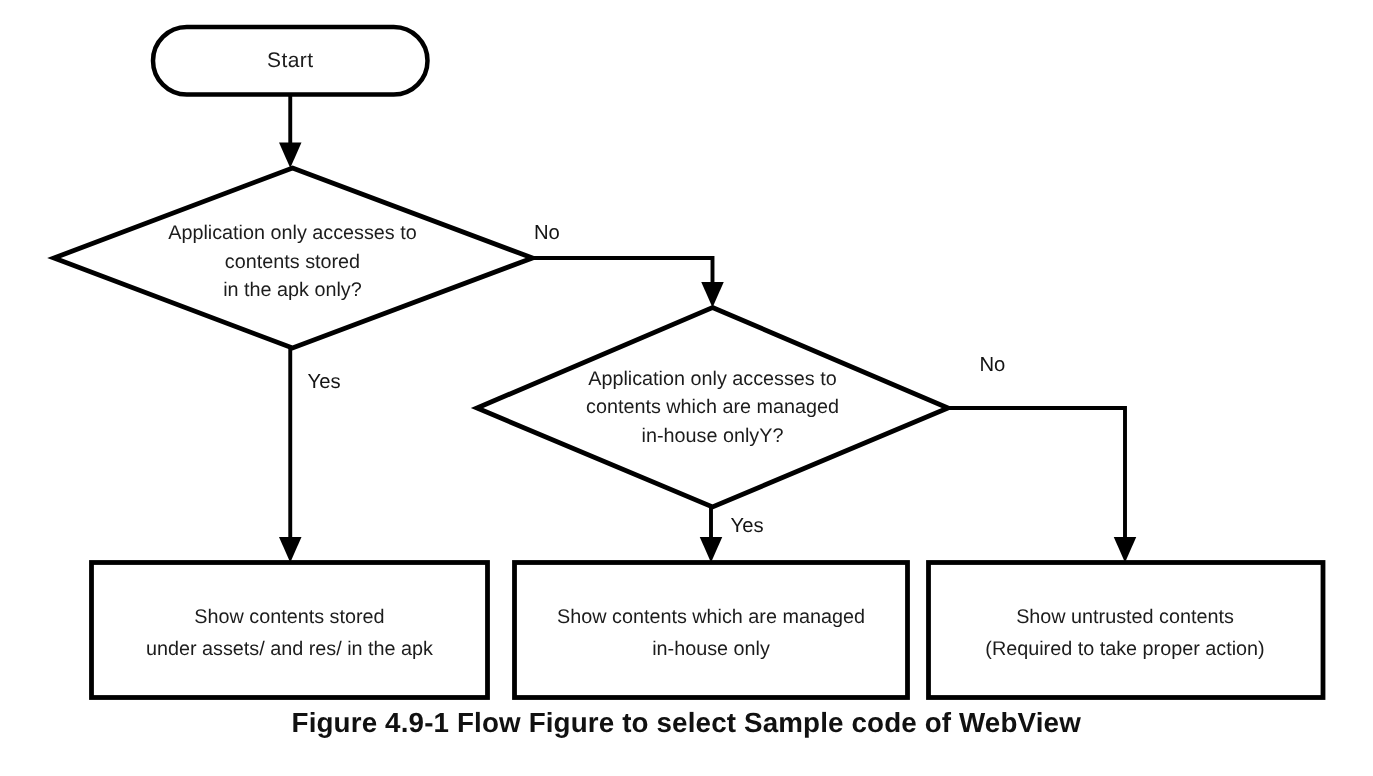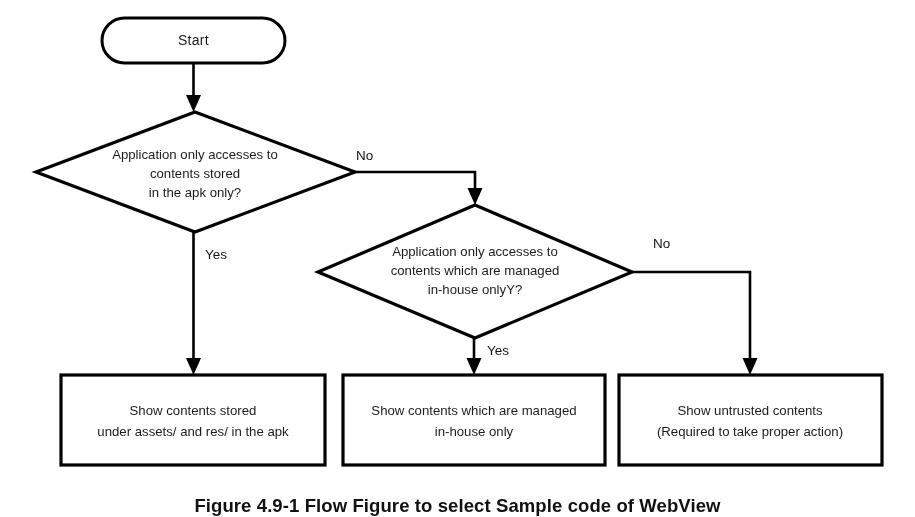--- a/index.html
+++ b/index.html
@@ -73,21 +73,20 @@
     left: 0;
     right: 0;
     top: 471px;
     text-align: center;
     font-family: "Liberation Sans", sans-serif;
     font-size: 18.5px;
     font-weight: bold;
     color: #111111;
     letter-spacing: 0.1px;
     white-space: nowrap;
-    margin-top: 24px;
   }
 </style>
 </head>
 <body>
 
 <div id="figure-root">
 
   <svg id="flowchart" viewBox="0 0 915 517">
 
     <g>

